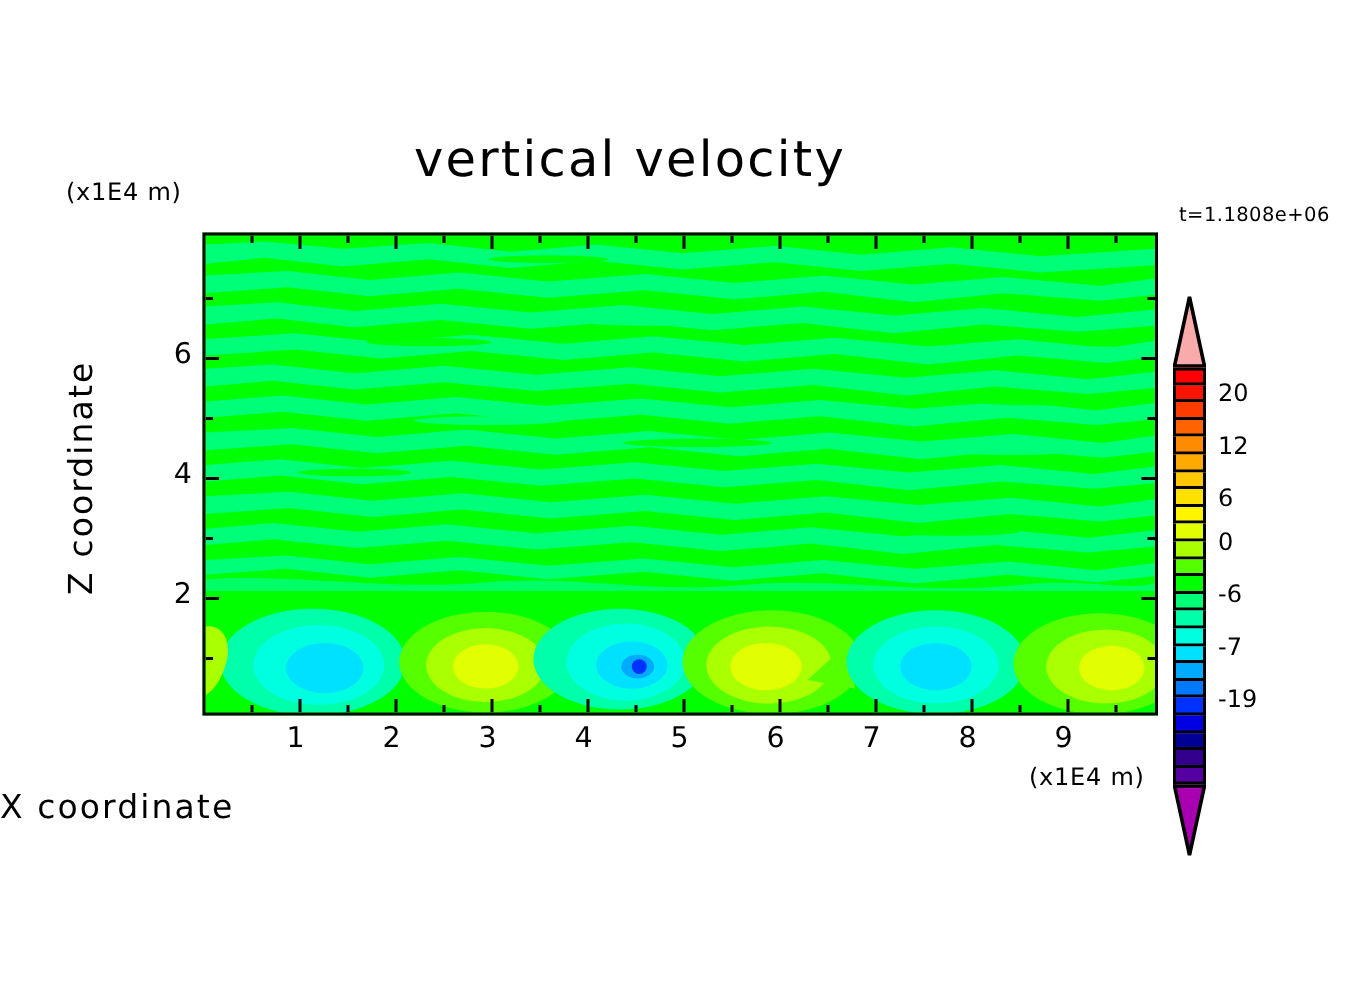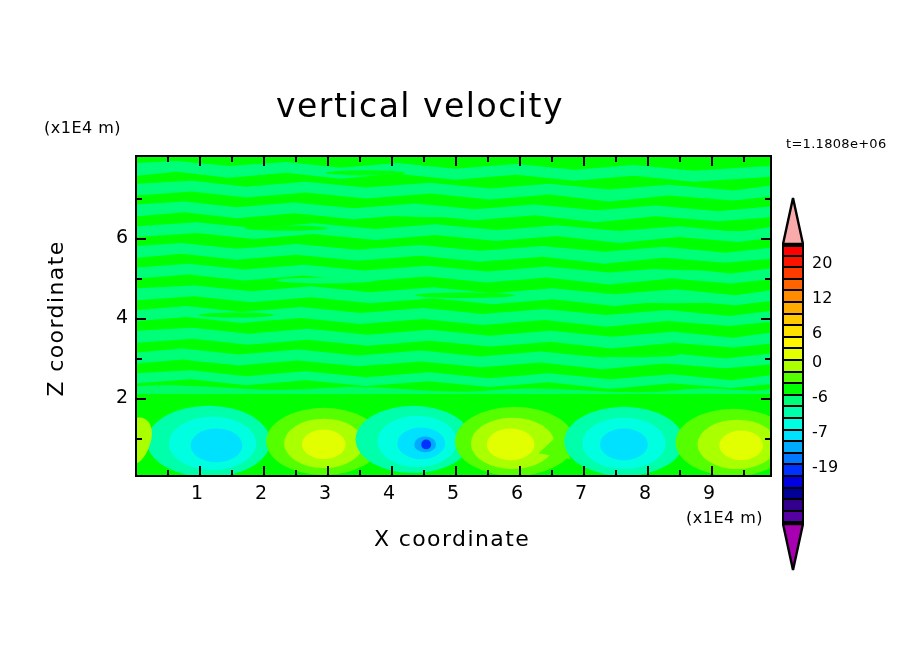--- a/index.html
+++ b/index.html
@@ -14,21 +14,21 @@
 
   #title{
     left:0;top:86px;width:808px;text-align:center;
     font-size:33px;letter-spacing:1.5px;font-weight:400;margin-left:16px;
   }
   #zunit{left:44px;top:118px;font-size:16px;letter-spacing:.5px;}
   #xunit{left:686px;top:508px;font-size:16px;letter-spacing:.5px;}
   #tstamp{left:786px;top:136px;font-size:13px;letter-spacing:.3px;}
 
   #xtitle{
-    left:0;top:526px;width:904px;text-align:center;
+    left:0;top:526px;width:904px;text-align:left;
     font-size:22px;letter-spacing:1.4px;font-weight:400;
   }
   #ztitle{
     left:-60px;top:306px;width:230px;text-align:center;
     font-size:22px;letter-spacing:1.4px;font-weight:400;
     transform:rotate(-90deg);transform-origin:50% 50%;
   }
 
   
   #plot{

